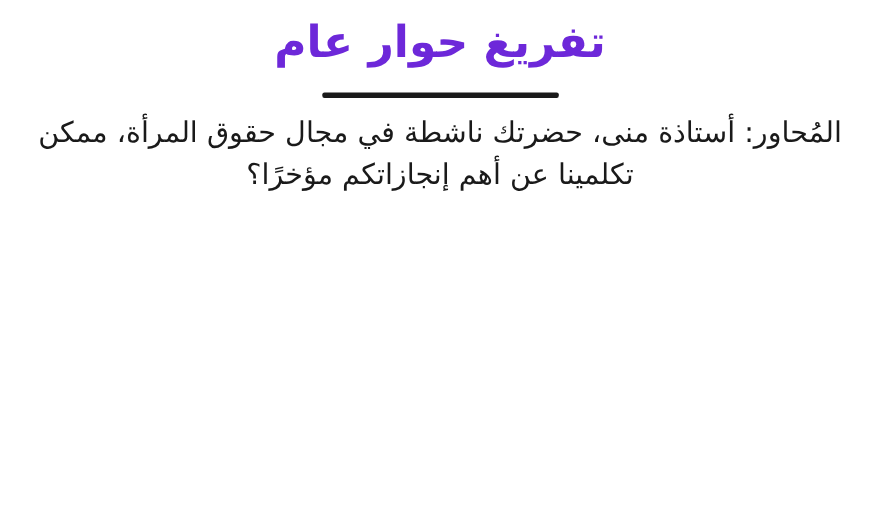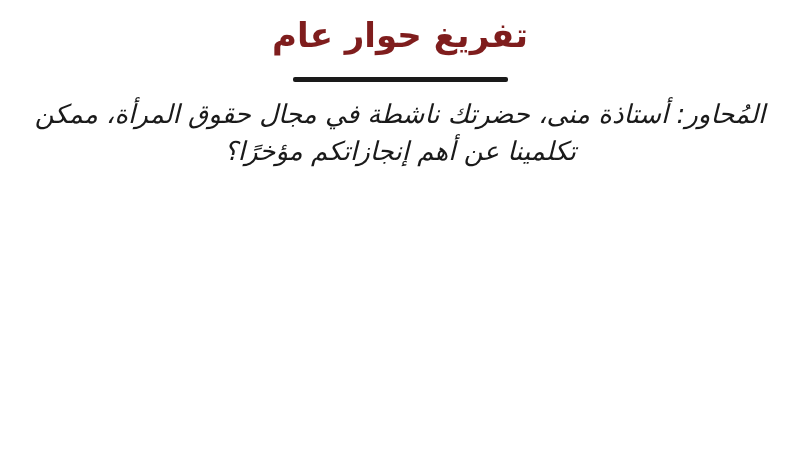--- a/index.html
+++ b/index.html
@@ -17,39 +17,38 @@
   .page {
     width: 800px;
     height: 460px;
     box-sizing: border-box;
     padding: 6px 26px 0 26px;
     display: flex;
     flex-direction: column;
     align-items: center;
   }
   .doc-title {
-    font-size: 34px;
+    font-size: 40px;
     font-weight: 700;
     line-height: 1.25;
     text-align: center;
-    color: #7f1d1d;
+    color: #6d28d9;
     margin: 8px 0 0 0;
     letter-spacing: 0px;
   }
   .title-rule {
     width: 215px;
     height: 5px;
     background: #1a1a1a;
     border-radius: 2px;
     margin: 20px 0 14px 0;
   }
   .transcript {
     width: 100%;
     text-align: center;
-    font-style: italic;
   }
   .line {
     font-size: 26px;
     line-height: 1.45;
     color: #1a1a1a;
     text-align: center;
     margin: 0 0 1px 0;
     padding: 0 4px;
     font-weight: 400;
   }

